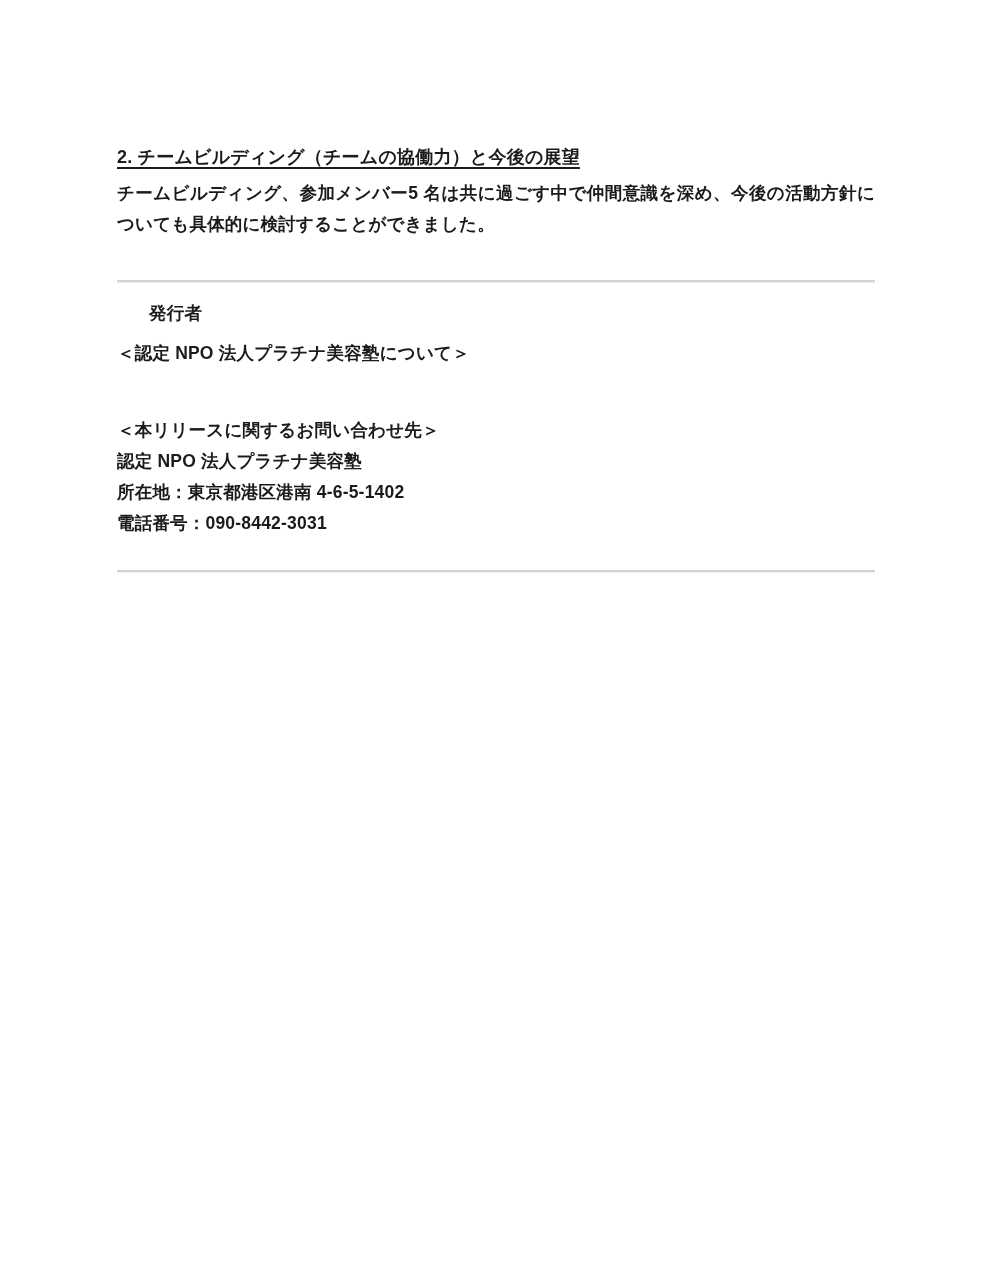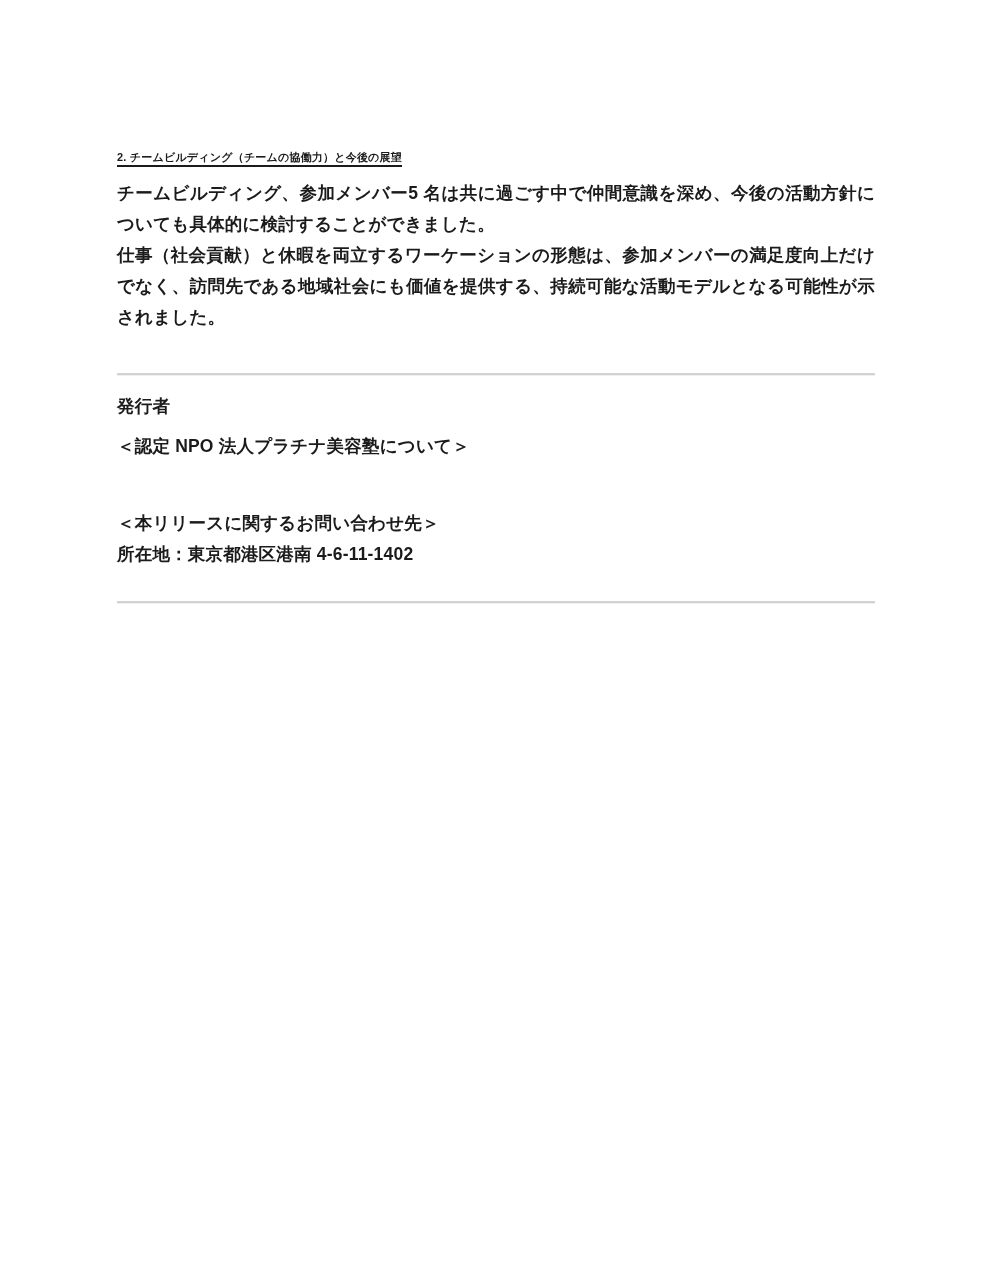--- a/index.html
+++ b/index.html
@@ -20,21 +20,21 @@
     position: absolute;
     left: 117px;
     top: 142px;
     width: 758px;
     font-size: 17.5px;
     line-height: 31px;
     font-weight: 600;
     letter-spacing: 0.2px;
   }
   .section-heading {
-    font-size: 11px;
+    font-size: 18px;
     line-height: 31px;
     font-weight: 700;
     margin: 0 0 5px 0;
     text-decoration: underline;
     text-underline-offset: 4px;
     text-decoration-thickness: 1.5px;
   }
   p {
     margin: 0;
     text-align: justify;
@@ -47,47 +47,49 @@
   .divider-top {
     margin-top: 40px;
     margin-bottom: 15px;
   }
   .divider-bottom {
     margin-top: 31px;
   }
   .publisher-label {
     font-weight: 700;
     margin-bottom: 9px;
+    margin-left: 32px;
   }
   .contact-heading {
     margin-top: 46px;
   }
 </style>
 </head>
 <body>
 
 <div class="page">
   <div class="content">
 
     <h2 class="section-heading">2. チームビルディング（チームの協働力）と今後の展望</h2>
 
     <p>チームビルディング、参加メンバー5 名は共に過ごす中で仲間意識を深め、今後の活動方針についても具体的に検討することができました。</p>
 
-    <p>仕事（社会貢献）と休暇を両立するワーケーションの形態は、参加メンバーの満足度向上だけでなく、訪問先である地域社会にも価値を提供する、持続可能な活動モデルとなる可能性が示されました。</p>
 
     <div class="divider divider-top"></div>
 
     <p class="publisher-label">発行者</p>
 
     <p>＜認定 NPO 法人プラチナ美容塾について＞</p>
 
 
     <p class="contact-heading">＜本リリースに関するお問い合わせ先＞</p>
 
+    <p>認定 NPO 法人プラチナ美容塾</p>
 
-    <p>所在地：東京都港区港南 4-6-11-1402</p>
+    <p>所在地：東京都港区港南 4-6-5-1402</p>
 
+    <p>電話番号：090-8442-3031</p>
 
 
     <div class="divider divider-bottom"></div>
 
   </div>
 </div>
 
 </body></html>

